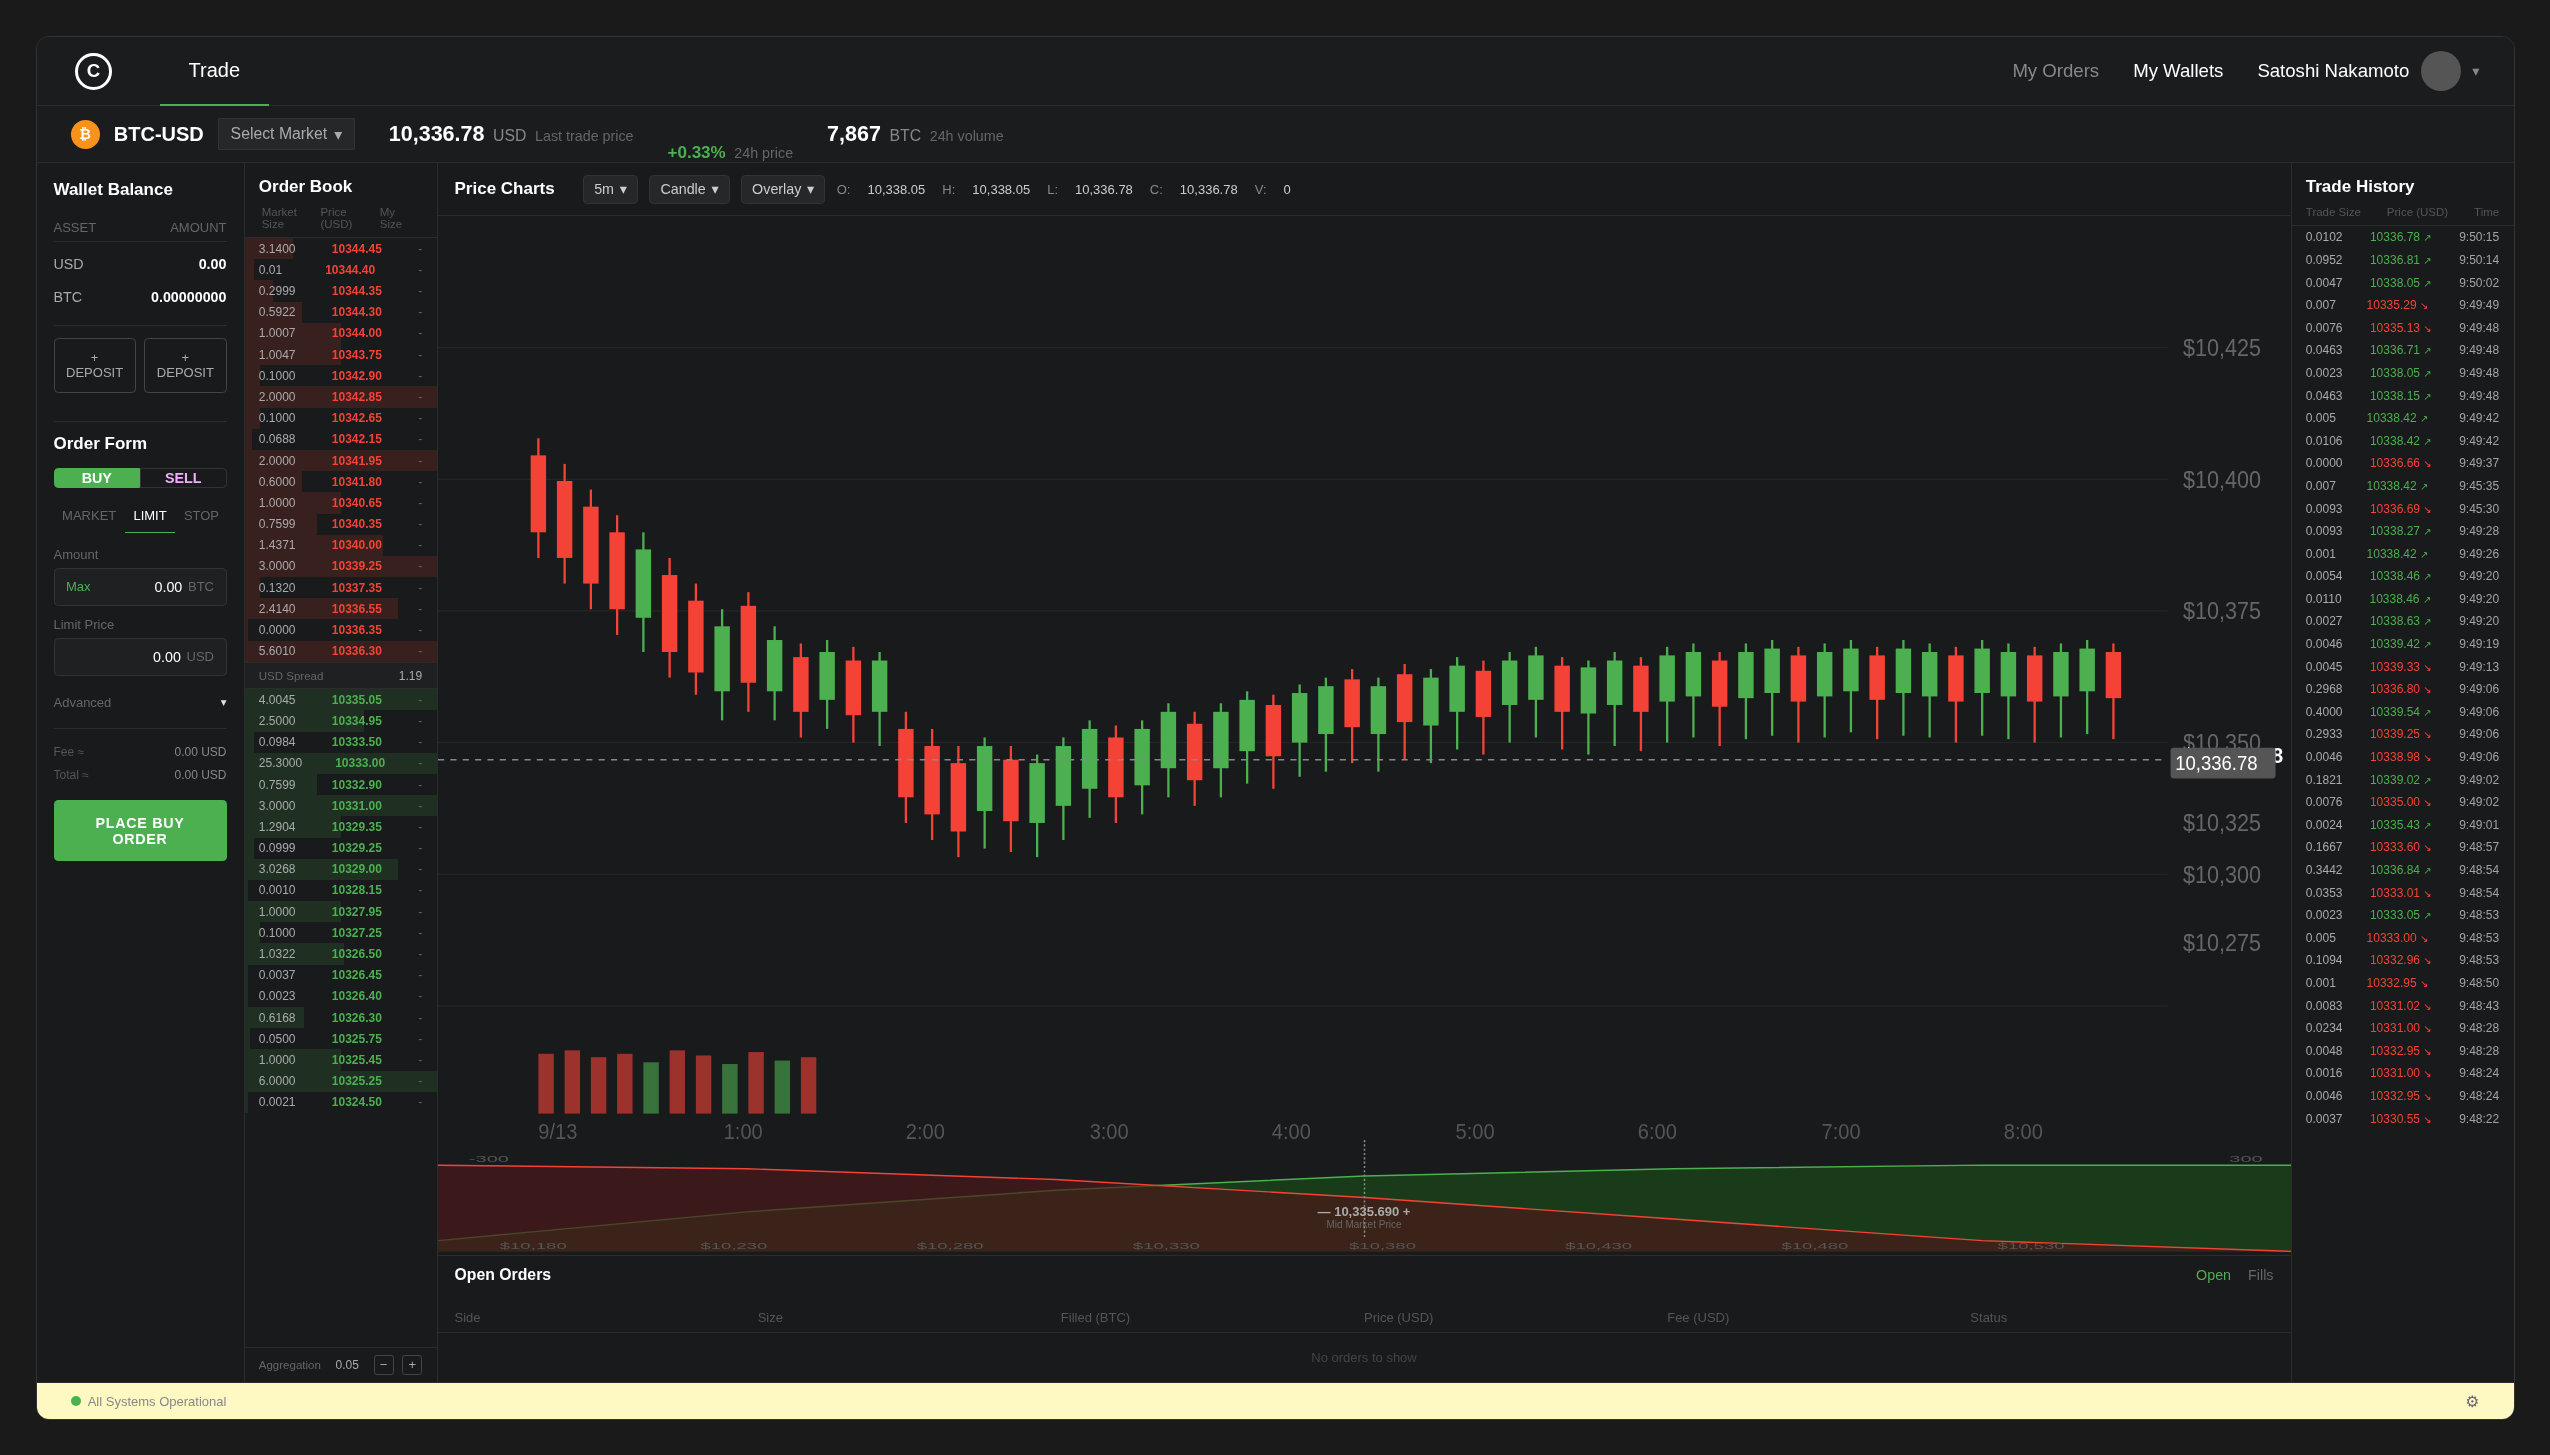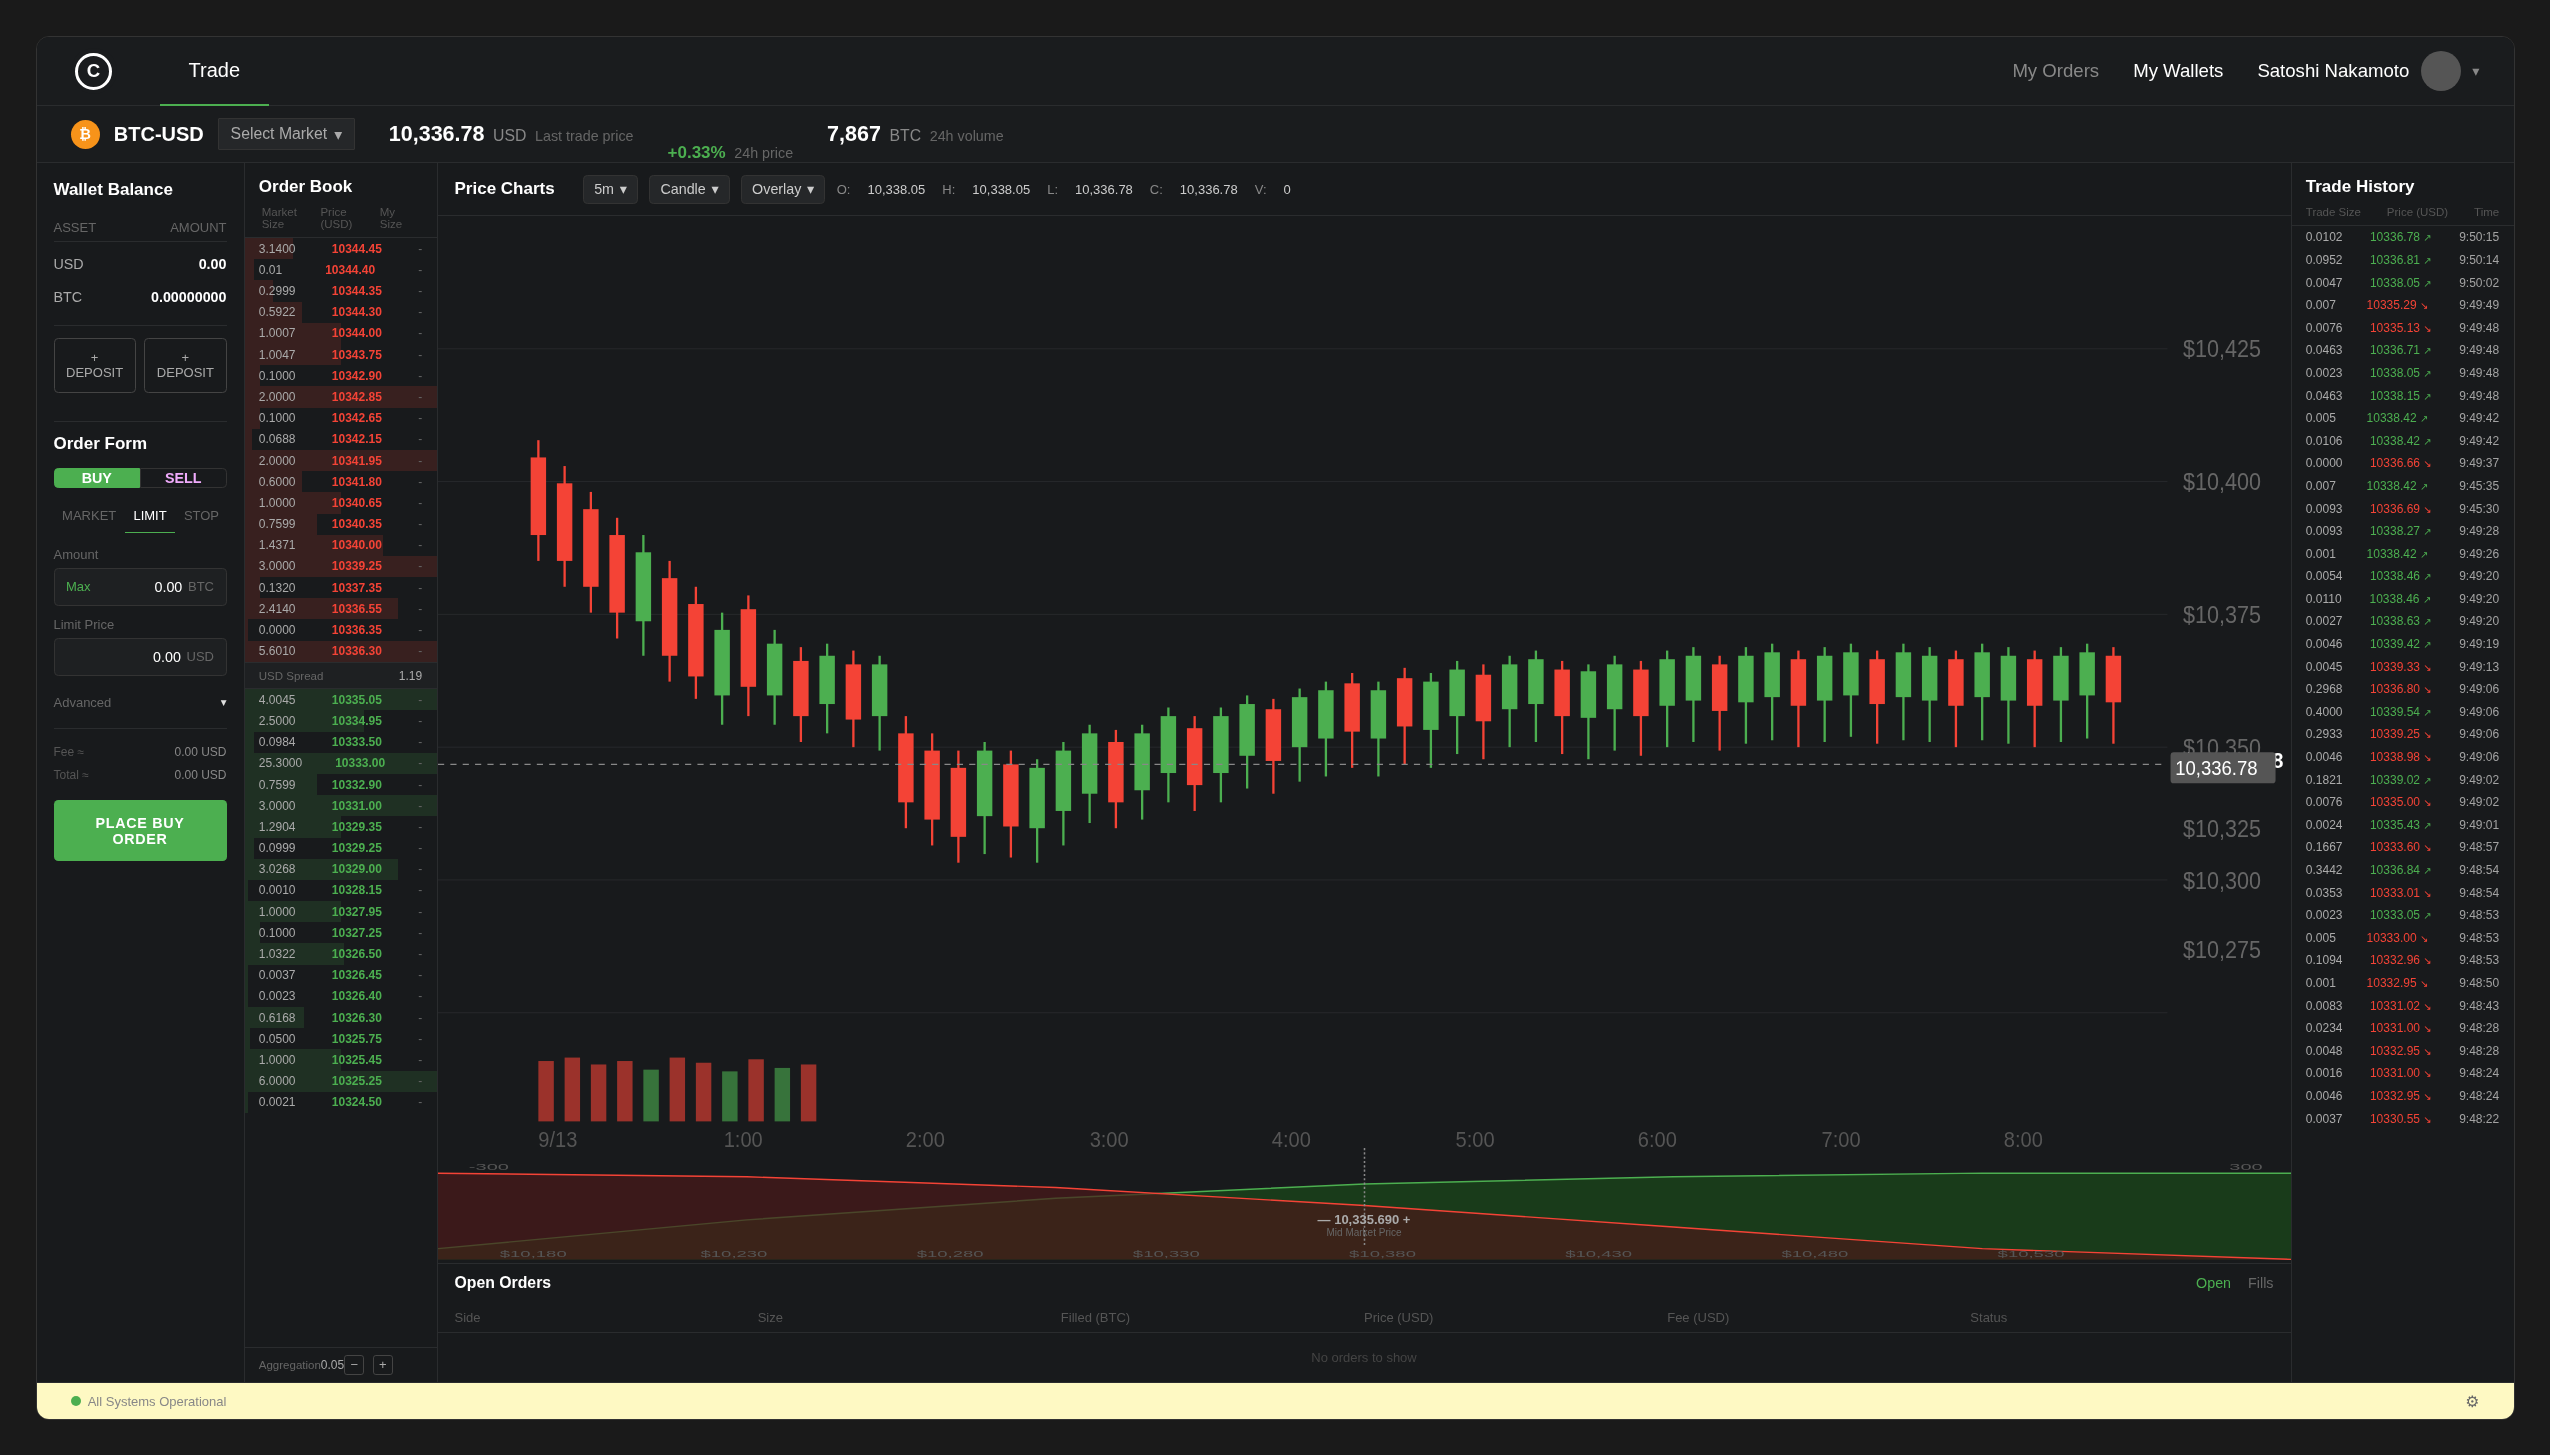--- a/index.html
+++ b/index.html
@@ -429,20 +429,21 @@
       background: #1e2022;
       border-top: 0.7px solid #2a2c2e;
       border-bottom: 0.7px solid #2a2c2e;
     }
     .ob-spread-label { font-size: 11.5px; color: #666; }
     .ob-spread-value { font-size: 12px; color: #aaa; }
     .ob-footer {
       padding: 7.2px 14.3px;
       border-top: 0.7px solid #2a2c2e;
       display: flex;
+      justify-content: space-between;
       align-items: center;
     }
     .aggregation-label { font-size: 11.5px; color: #666; }
     .aggregation-value { font-size: 12px; color: #aaa; }
     .aggregation-controls { display: flex; gap: 8.6px; }
     .agg-btn {
       width: 20px;
       height: 20px;
       border: 0.7px solid #444;
       border-radius: 2.9px;
@@ -525,20 +526,21 @@
     .oo-tab {
       font-size: 14.3px;
       color: #666;
       cursor: pointer;
     }
     .oo-tab.active { color: #4caf50; }
     .oo-table-header {
       display: flex;
       padding: 7.2px 17px;
       border-bottom: 0.7px solid #2a2c2e;
+      margin-top: 8px;
     }
     .oo-col {
       flex: 1;
       font-size: 13px;
       color: #555;
     }
     .oo-empty {
       display: flex;
       align-items: center;
       justify-content: center;

